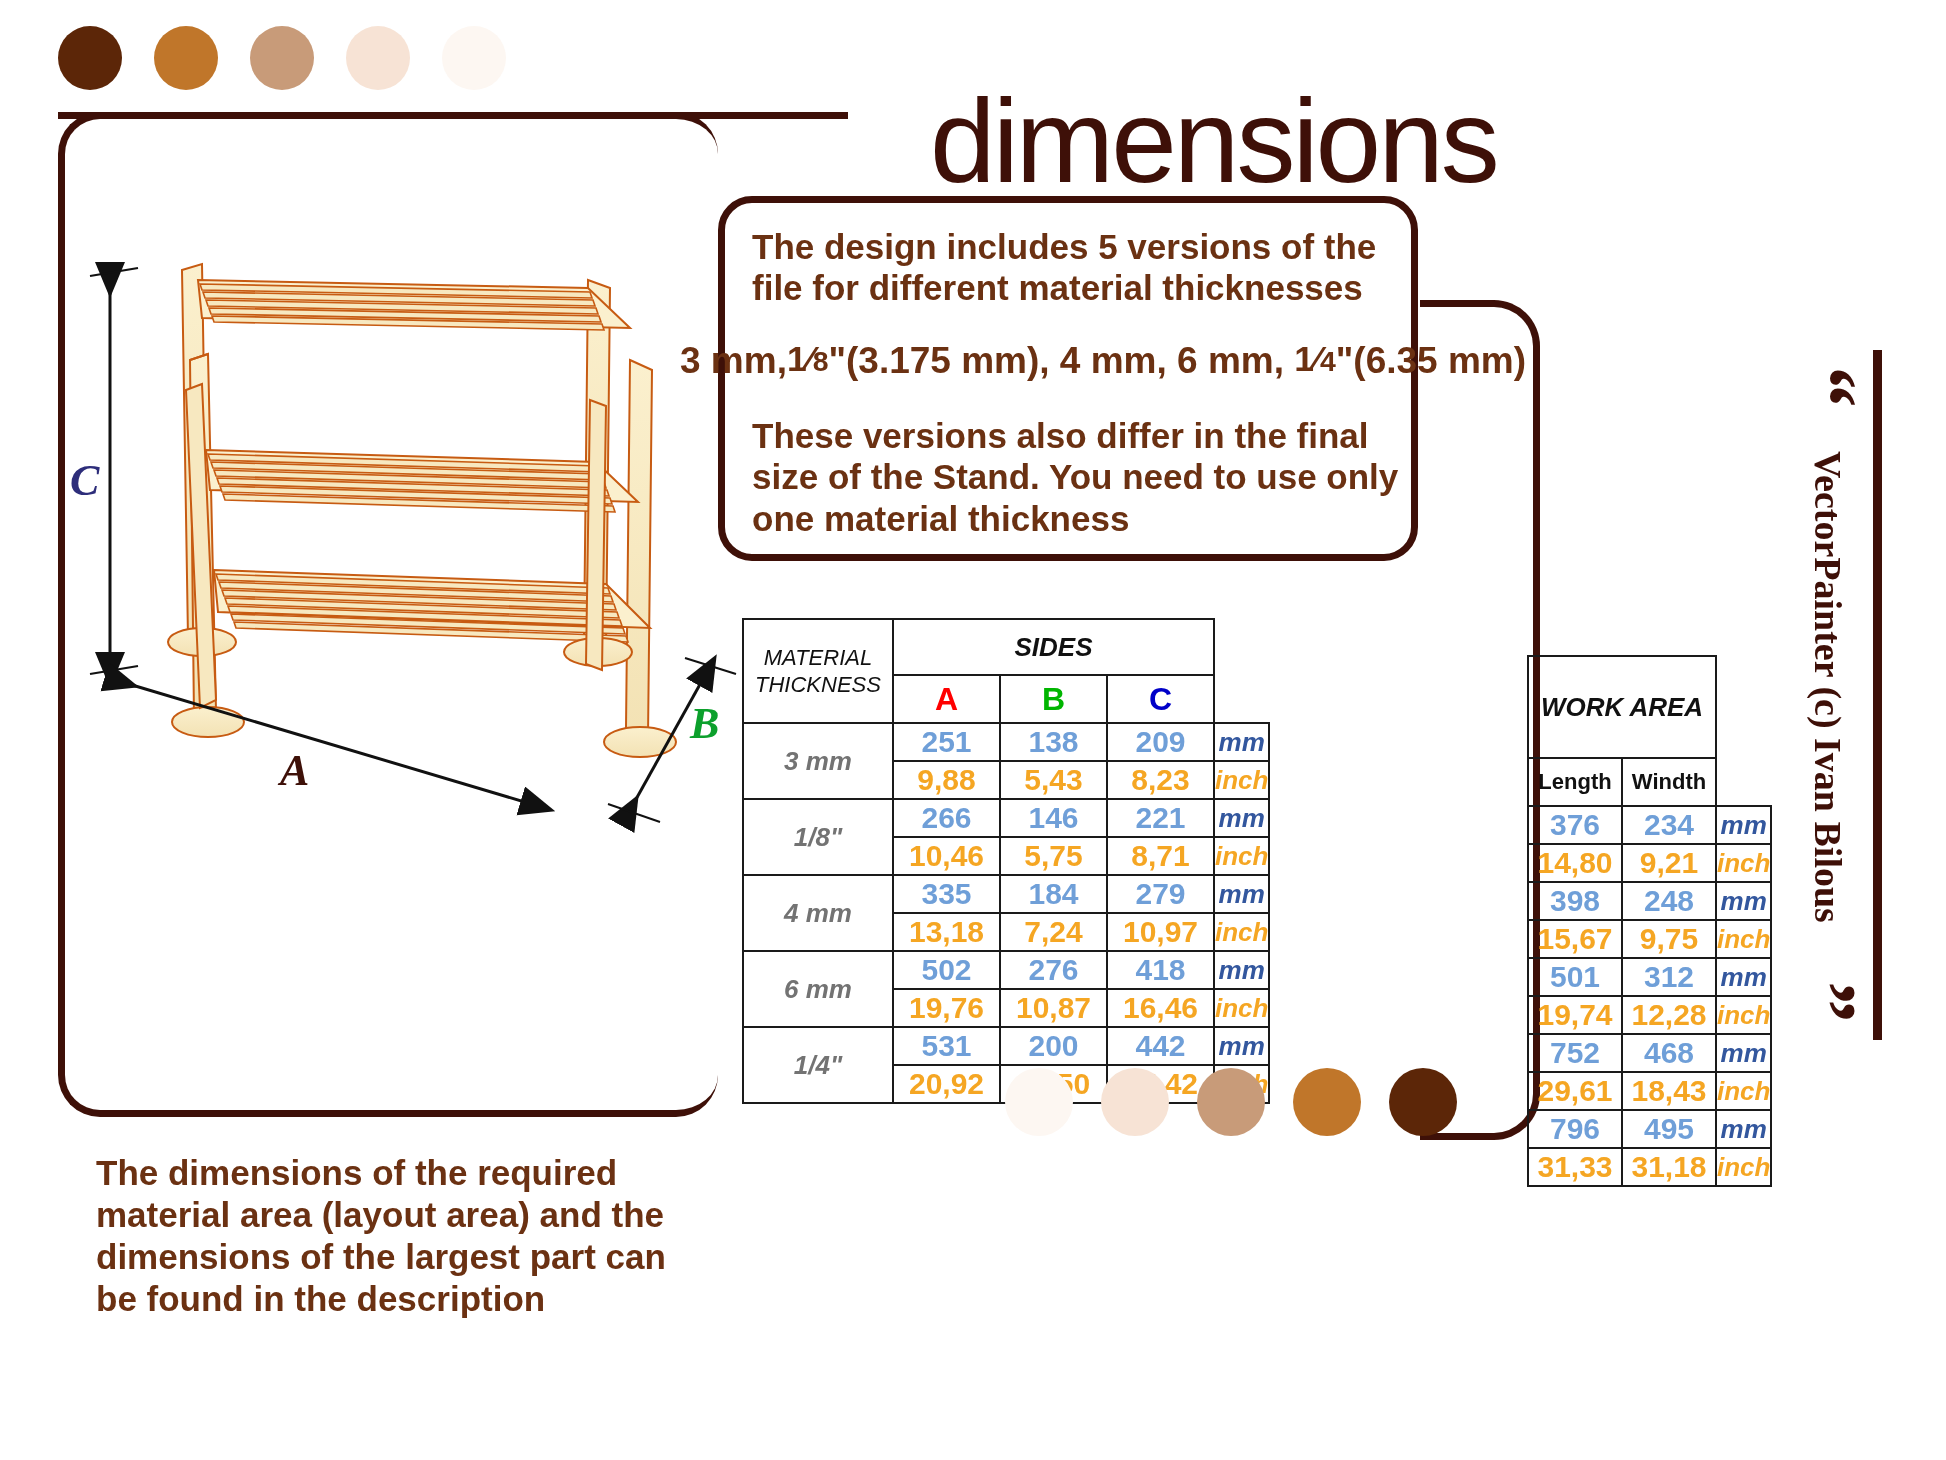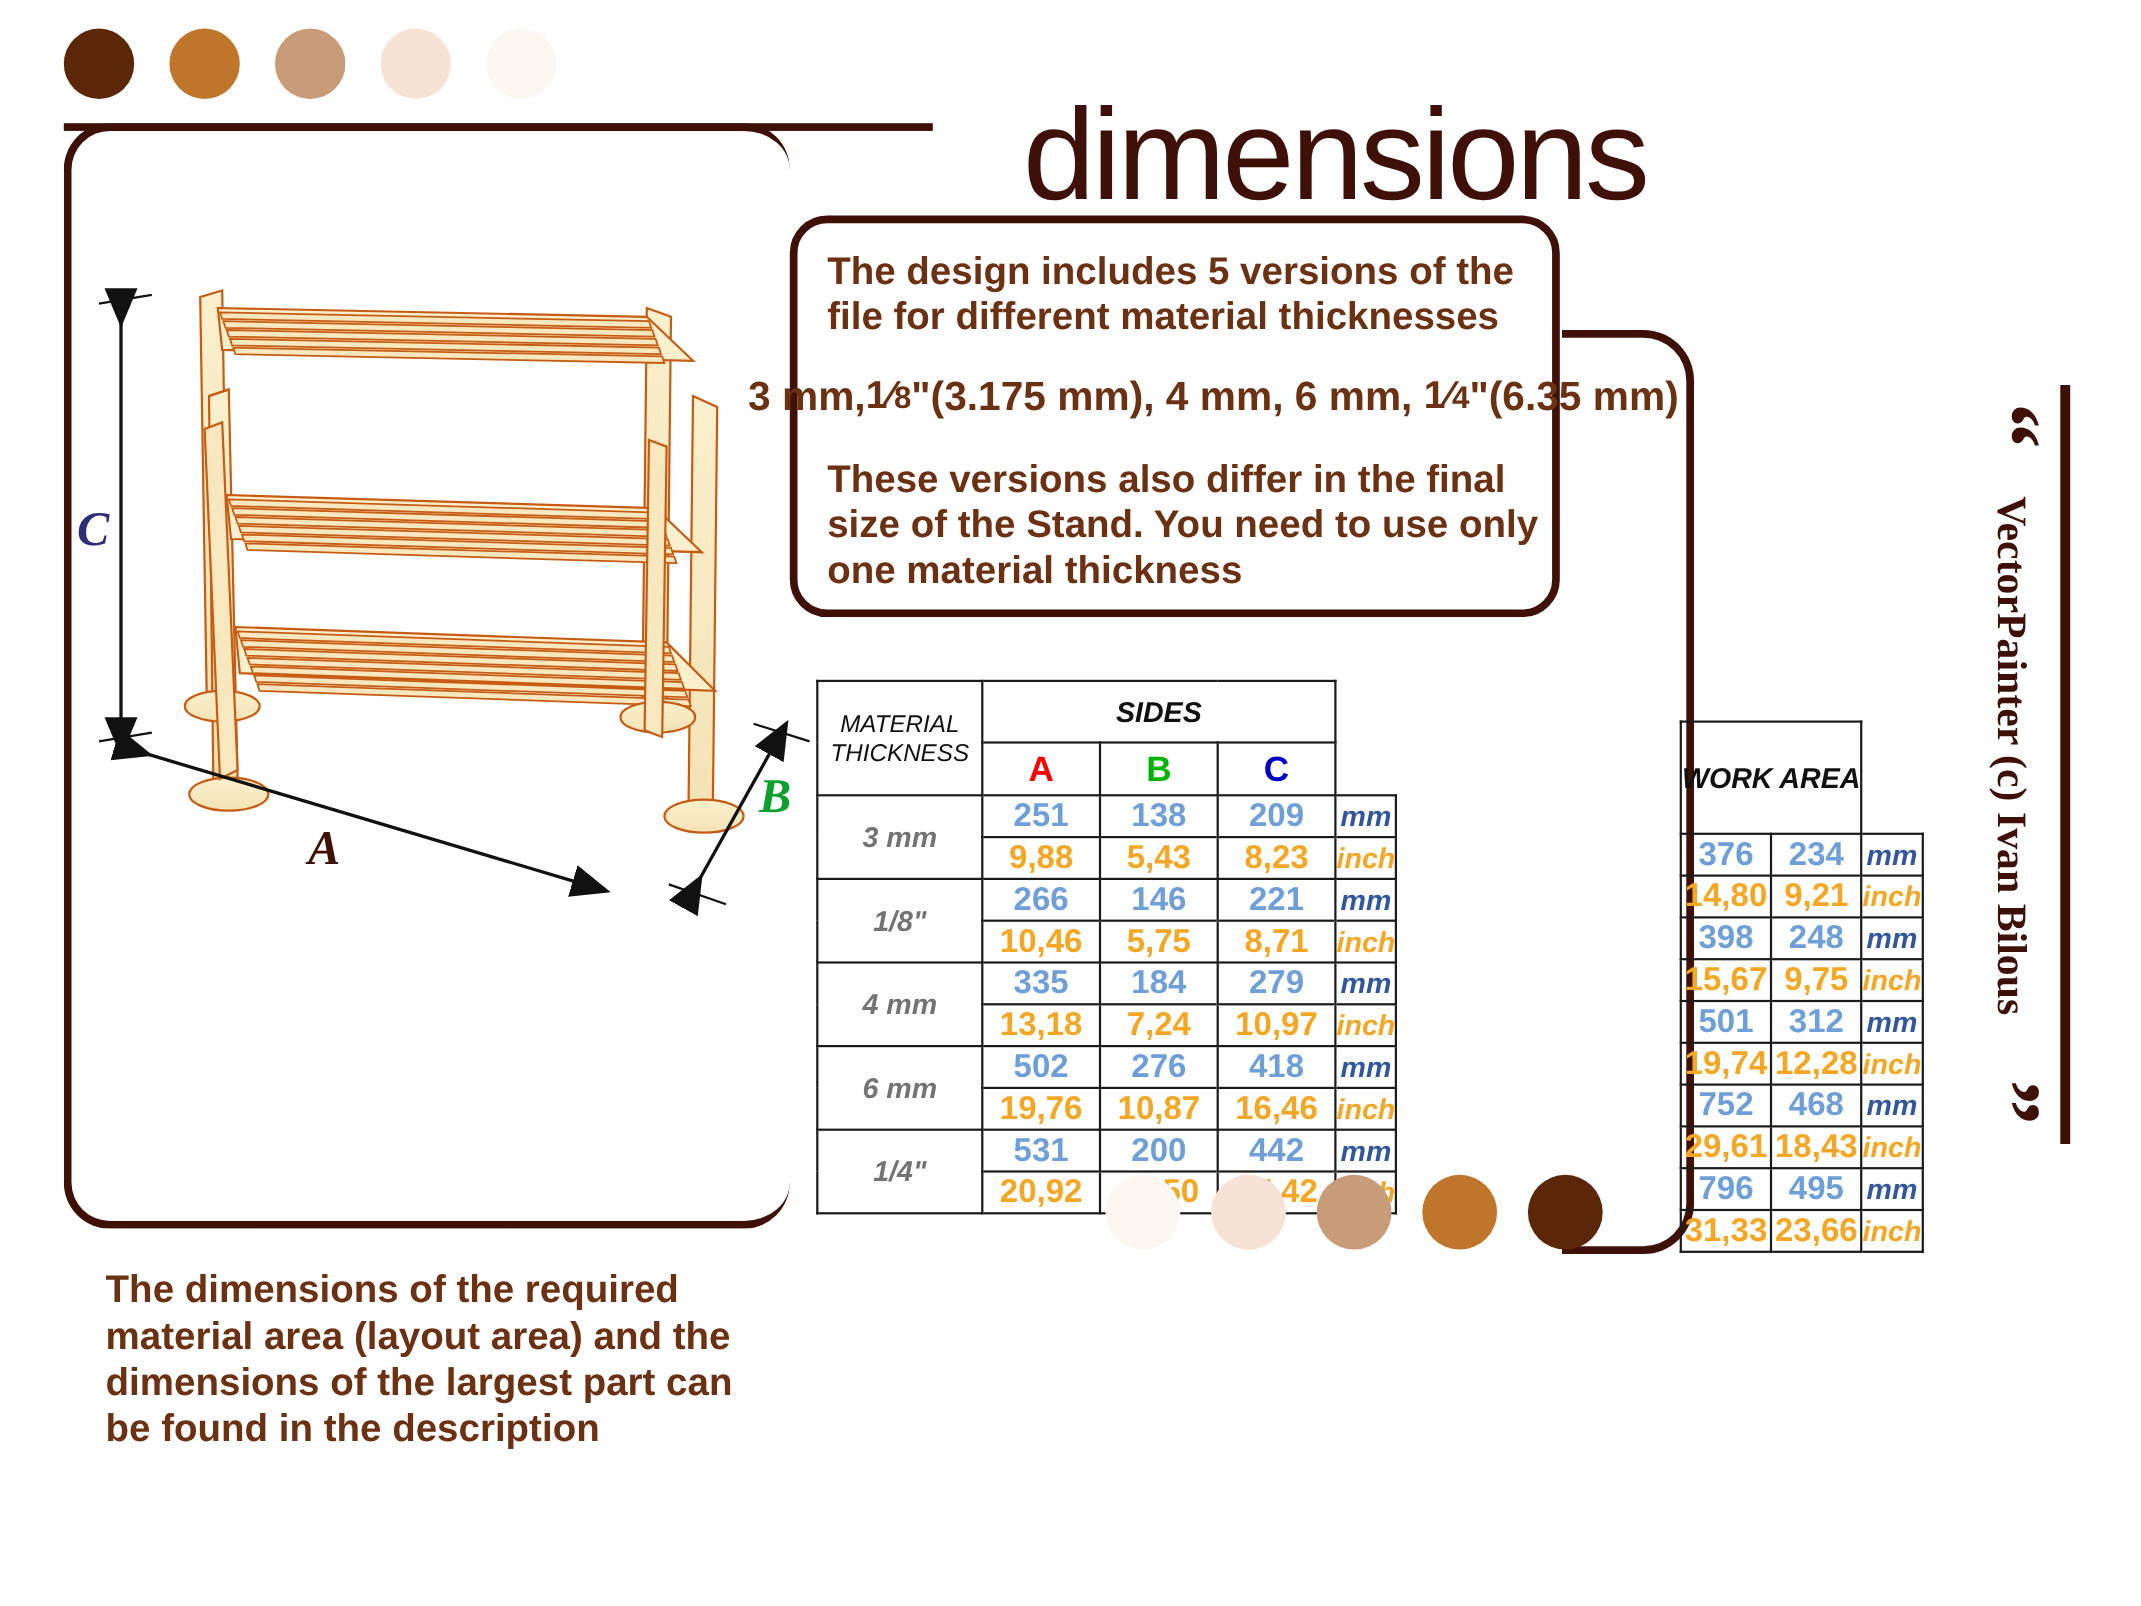--- a/index.html
+++ b/index.html
@@ -323,20 +323,24 @@
       <td class="unit-in">inch</td>
     </tr>
   </tbody>
 </table>
 
 <table class="abs tbl" id="work-table">
   <tbody>
     <tr>
       <td class="hdr-group" colspan="2" style="height:100px">WORK AREA</td>
     </tr>
+    <tr>
+      <td class="hdr-sub">Length</td>
+      <td class="hdr-sub">Windth</td>
+    </tr>
 
     <tr>
       <td class="val-mm">376</td>
       <td class="val-mm">234</td>
       <td class="unit-mm">mm</td>
     </tr>
     <tr>
       <td class="val-in">14,80</td>
       <td class="val-in">9,21</td>
       <td class="unit-in">inch</td>
@@ -375,21 +379,21 @@
       <td class="unit-in">inch</td>
     </tr>
 
     <tr>
       <td class="val-mm">796</td>
       <td class="val-mm">495</td>
       <td class="unit-mm">mm</td>
     </tr>
     <tr>
       <td class="val-in">31,33</td>
-      <td class="val-in">23,66</td>
+      <td class="val-in">31,18</td>
       <td class="unit-in">inch</td>
     </tr>
   </tbody>
 </table>
 
 <div class="abs" id="watermark">
   <div id="watermark-text">VectorPainter (c) Ivan Bilous</div>
 </div>
 <div id="wm-quote-open">“</div>
 <div id="wm-quote-close">”</div>

